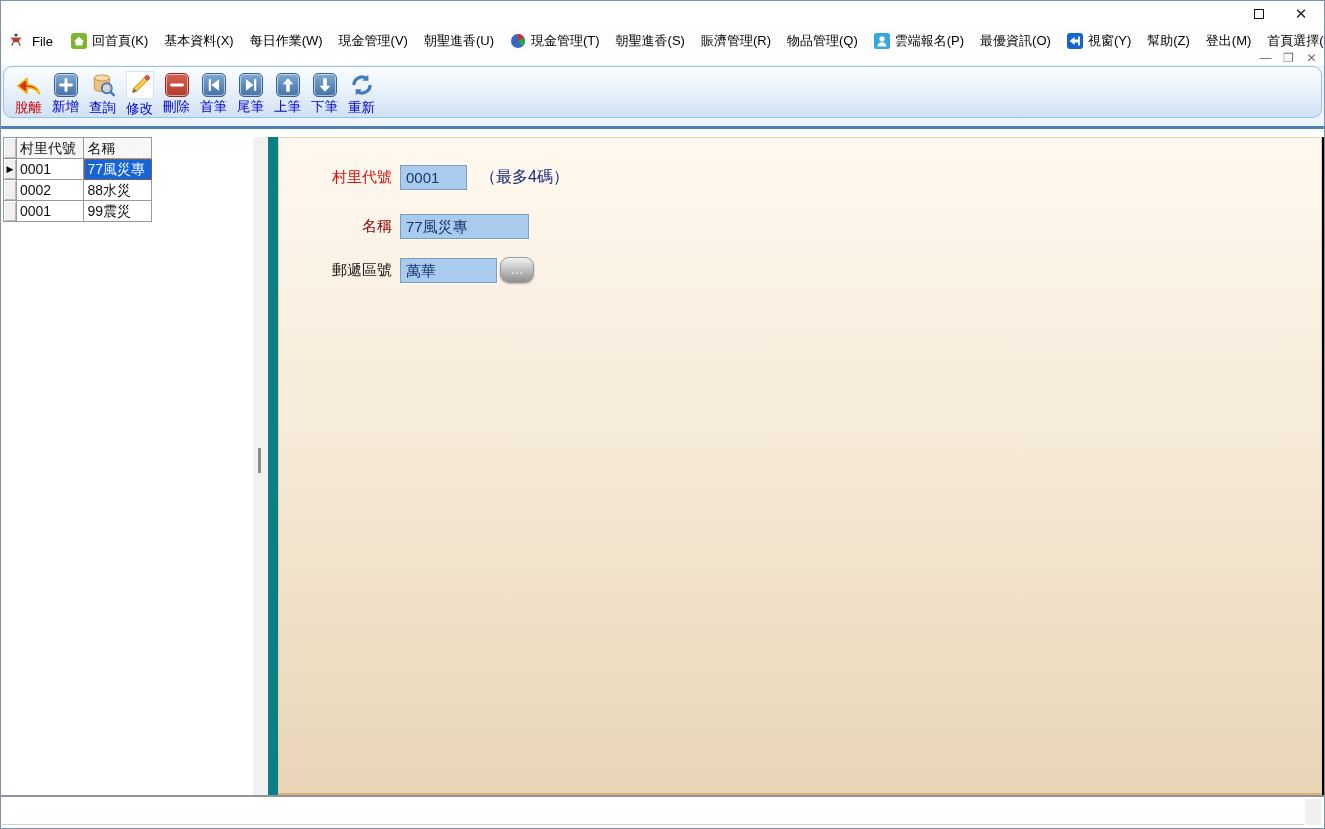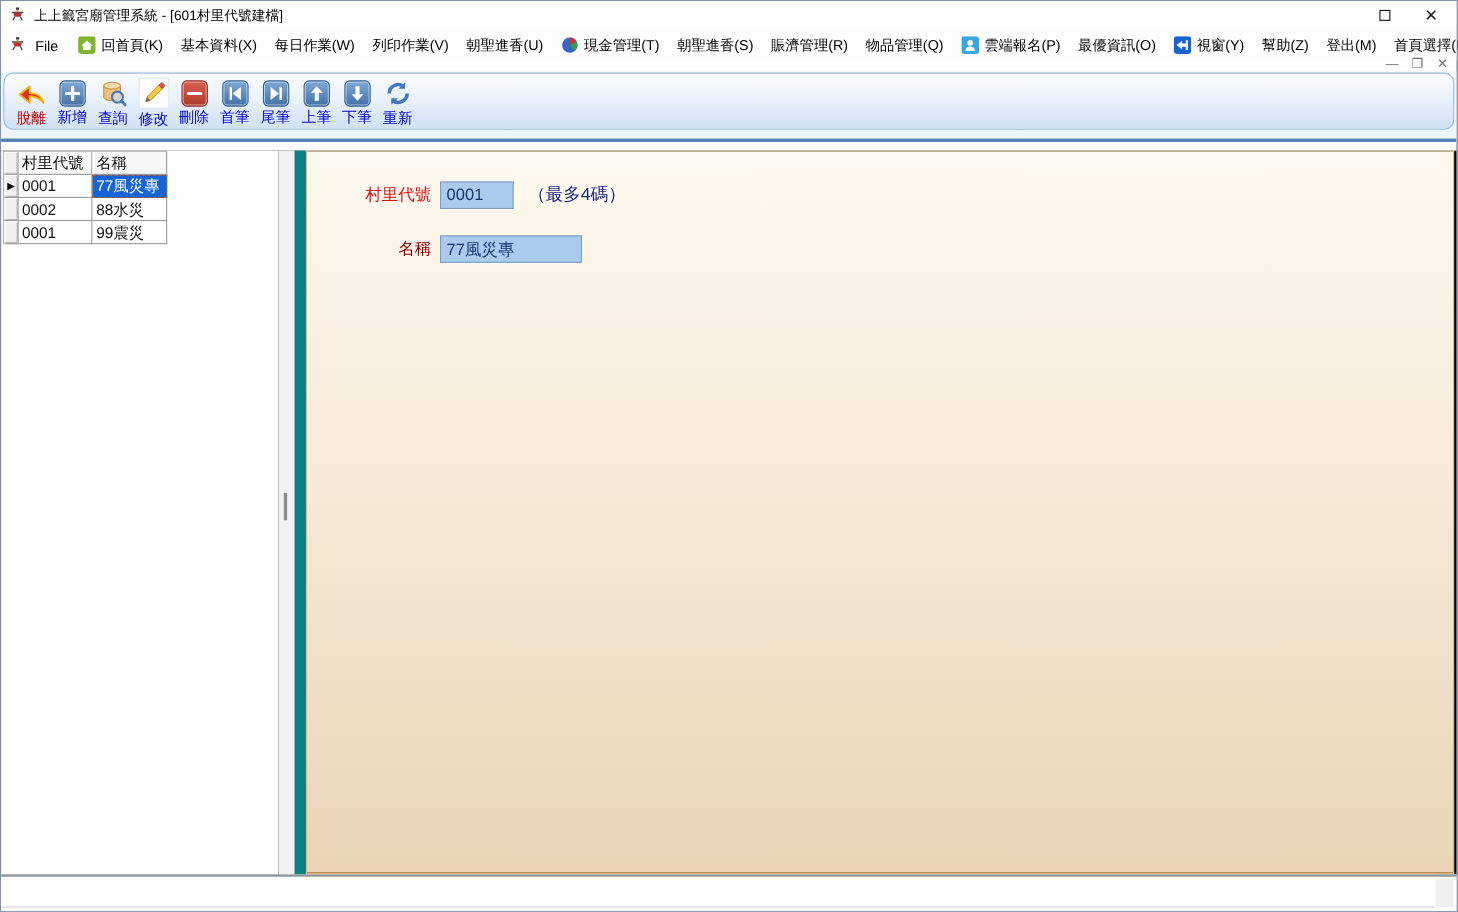--- a/index.html
+++ b/index.html
@@ -115,30 +115,20 @@
   .statusbar .grip { position:absolute; right:3px; top:2px; width:16px; bottom:3px;
                      background:#f0f0f0; }
 
   svg { display:block; }
 </style>
 </head>
 <body>
 
 <div class="window">
 
-  <div class="titlebar">
-    <svg class="app-ico" width="16" height="16" viewBox="0 0 16 16">
-      <rect x="6.6" y="0.8" width="2.8" height="2.2" fill="#3a3a3a"></rect>
-      <path d="M2.8 4.6h10.4v1.2H2.8z" fill="#4a4a4a"></path>
-      <path d="M4 5.8h8l-1.2 3.4H5.2z" fill="#c03030"></path>
-      <path d="M5.4 9.2l-1.6 3.2M10.6 9.2l1.6 3.2" stroke="#3a3a3a" stroke-width="1.1"></path>
-      <circle cx="8" cy="3.9" r="1" fill="#d0a040"></circle>
-    </svg>
-    <span class="title">上上籤宮廟管理系統 - [601村里代號建檔]</span>
-  </div>
   <div class="win-ctrl win-max">
       <span class="box"></span>
     </div>
   <div class="win-ctrl win-close">✕</div>
 
   <div class="menubar">
     <svg class="mi-icon" width="16" height="16" viewBox="0 0 16 16">
       <rect x="6.6" y="0.8" width="2.8" height="2.2" fill="#3a3a3a"></rect>
       <path d="M2.8 4.6h10.4v1.2H2.8z" fill="#4a4a4a"></path>
       <path d="M4 5.8h8l-1.2 3.4H5.2z" fill="#c03030"></path>
@@ -149,21 +139,21 @@
 
     <div class="menu-item">
       <svg class="mi-icon" viewBox="0 0 16 16">
         <rect width="16" height="16" rx="3" fill="#7db52f"></rect>
         <path d="M2.8 8.6L8 3.8l5.2 4.8h-1.7V12.4H4.5V8.6z" fill="#fff"></path>
       </svg>
       <span>回首頁(K)</span>
     </div>
     <div class="menu-item">基本資料(X)</div>
     <div class="menu-item">每日作業(W)</div>
-    <div class="menu-item">列印作業(V)</div>
+    <div class="menu-item">現金管理(V)</div>
     <div class="menu-item">朝聖進香(U)</div>
     <div class="menu-item">
       <svg class="mi-icon" viewBox="0 0 16 16">
         <circle cx="8" cy="8" r="7" fill="#3a66c8"></circle>
         <path d="M8 8V1a7 7 0 0 1 6.1 3.5z" fill="#d03030"></path>
         <path d="M8 8l6.1-3.5A7 7 0 0 1 12 13.7z" fill="#30a050"></path>
       </svg>
       <span>現金管理(T)</span>
     </div>
     <div class="menu-item">朝聖進香(S)</div>
@@ -344,20 +334,25 @@
         <span class="flabel red">村里代號</span>
         <span class="finput" style="width:67px;">0001</span>
         <span class="fhint">（最多4碼）</span>
       </div>
 
       <div class="frow" style="top:76px;">
         <span class="flabel maroon">名稱</span>
         <span class="finput" style="width:129px;">77風災專</span>
       </div>
 
+      <div class="frow" style="top:119px;">
+        <span class="flabel black">郵遞區號</span>
+        <span class="finput" style="width:97px;">萬華</span>
+        <button class="browse-btn">…</button>
+      </div>
 
     </div>
   </div>
 
   <div class="statusbar">
     <div class="field"></div>
     <div class="grip"></div>
   </div>
 
 </div>

